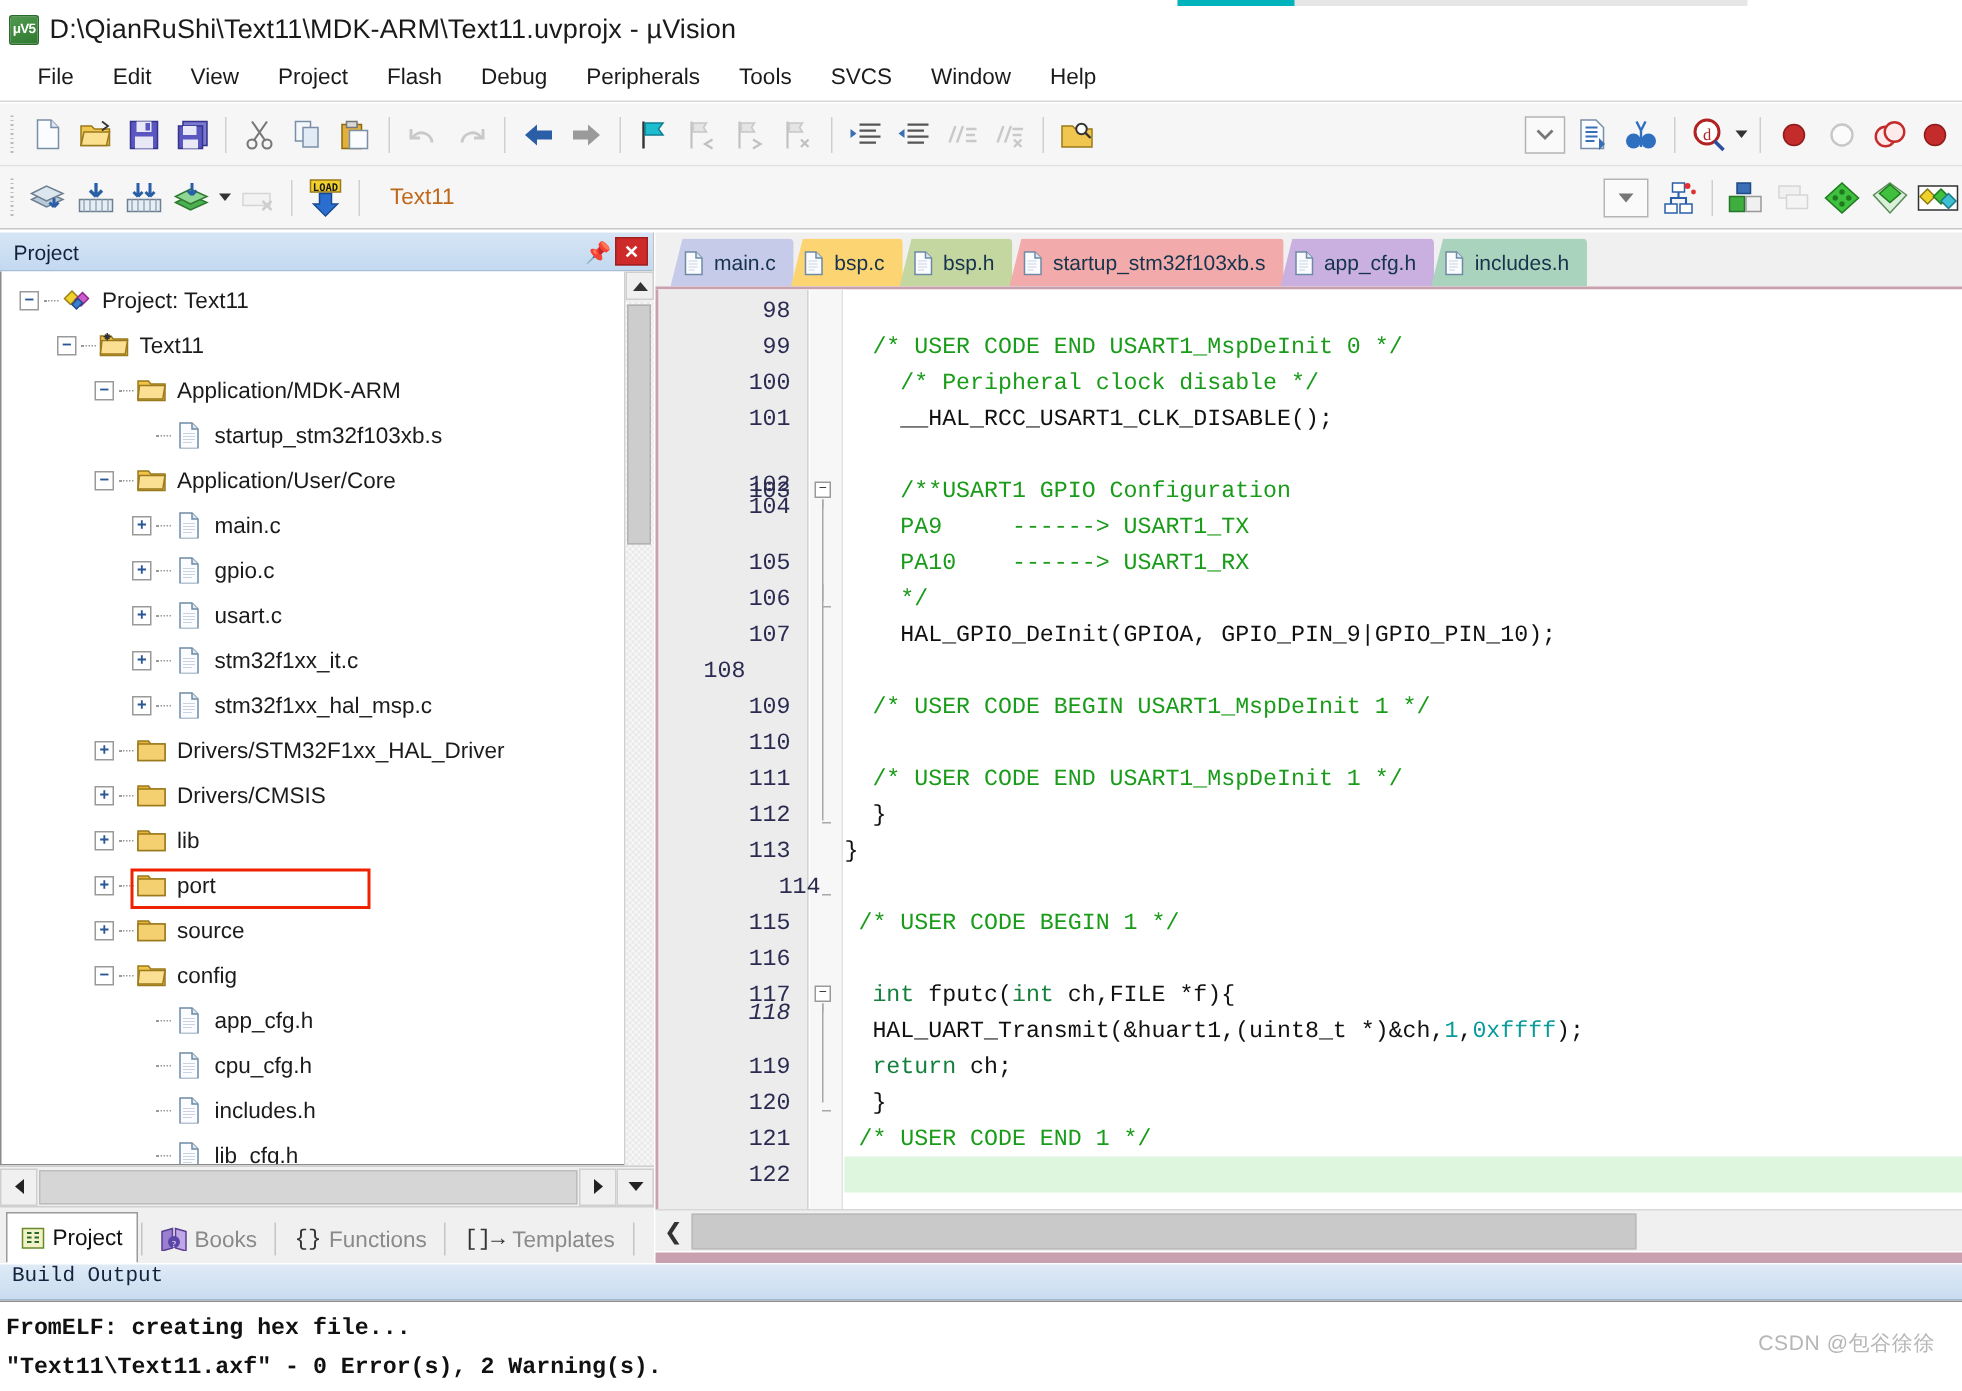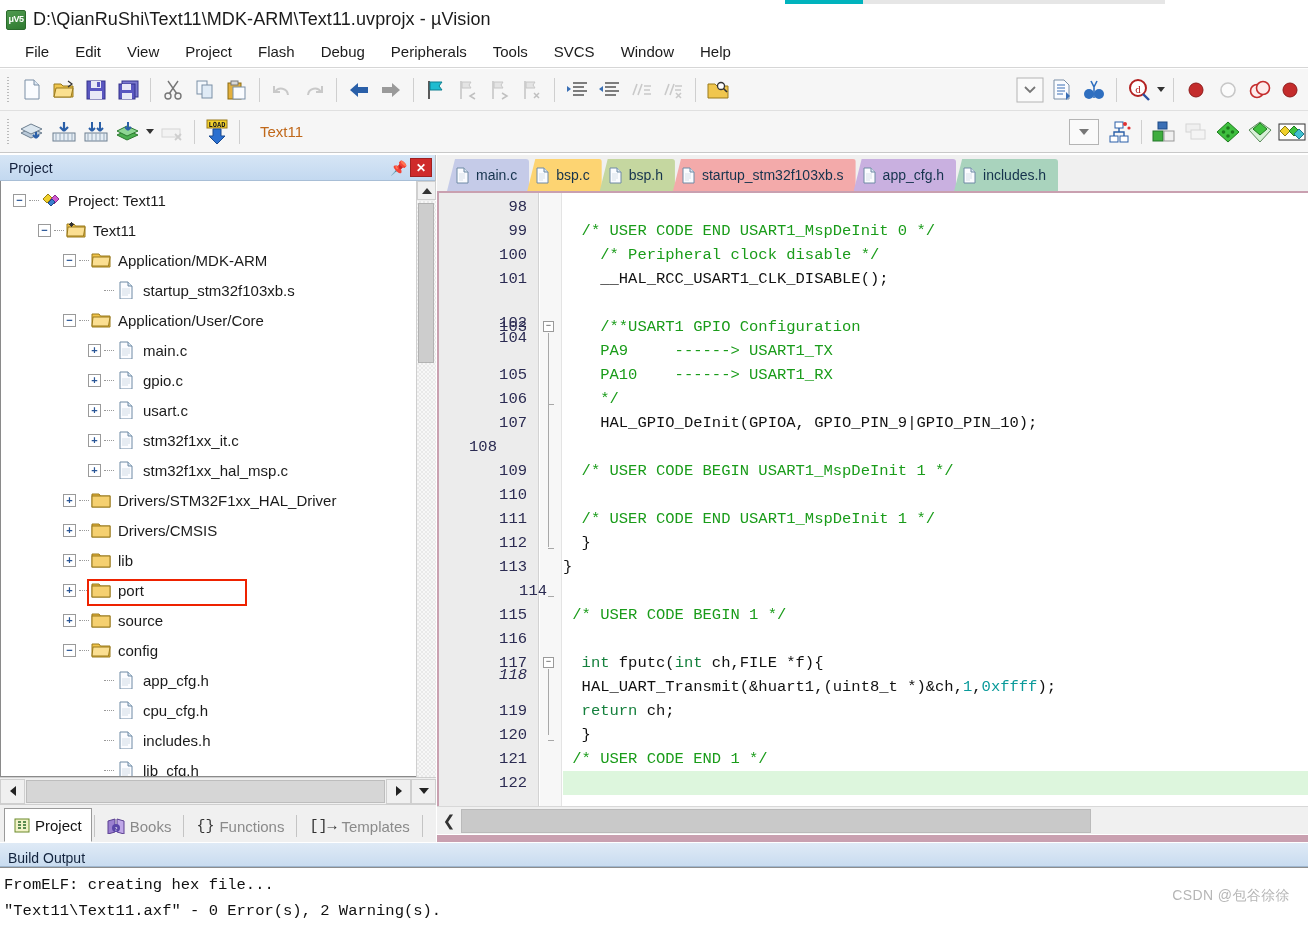--- a/index.html
+++ b/index.html
@@ -218,26 +218,26 @@
                       font-size:15px; color:#333; }
   #edit-hthumb { height:24px; width:630px; background:#c9c9c9; border:1px solid #bababa; }
   #editor-bottom-border { position:absolute; left:0; bottom:0; width:871px; height:7px; background:#c9a0b0; }
 
   
   #build-panel {
     position:absolute; left:0; top:843px; width:1308px; height:84px; background:#fff;
   }
   #build-header {
     height:24px; background:linear-gradient(to bottom,#dfeaf6,#c9dcf0);
-    border-bottom:1px solid #9fb7cf; display:flex; align-items:flex-end; padding-left:8px;
-    font-size:14px; color:#12233d;
+    border-bottom:1px solid #9fb7cf; display:flex; align-items:flex-start; padding-left:8px;
+    font-size:14px; color:#12233d;font-family:Liberation Mono, monospace;
   }
   #build-body {
     position:absolute; left:0; top:24px; width:1308px; height:60px;
-    border-top:1px solid #8d8d8d; background:#fff; padding:4px 0 0 4px;
+    border-top:1px solid #8d8d8d; background:#fff; padding:4px 0 0 4px;font-weight:bold;
   }
   .bline {
     font-family:"Liberation Mono","DejaVu Sans Mono",monospace; font-size:15.5px;
     color:#111; line-height:26px; white-space:pre;
   }
   #watermark {
     position:absolute; right:18px; bottom:22px; font-size:14px; color:#b6b6b6;
     font-family:"Liberation Sans", sans-serif; letter-spacing:.4px;
   }
 </style>

